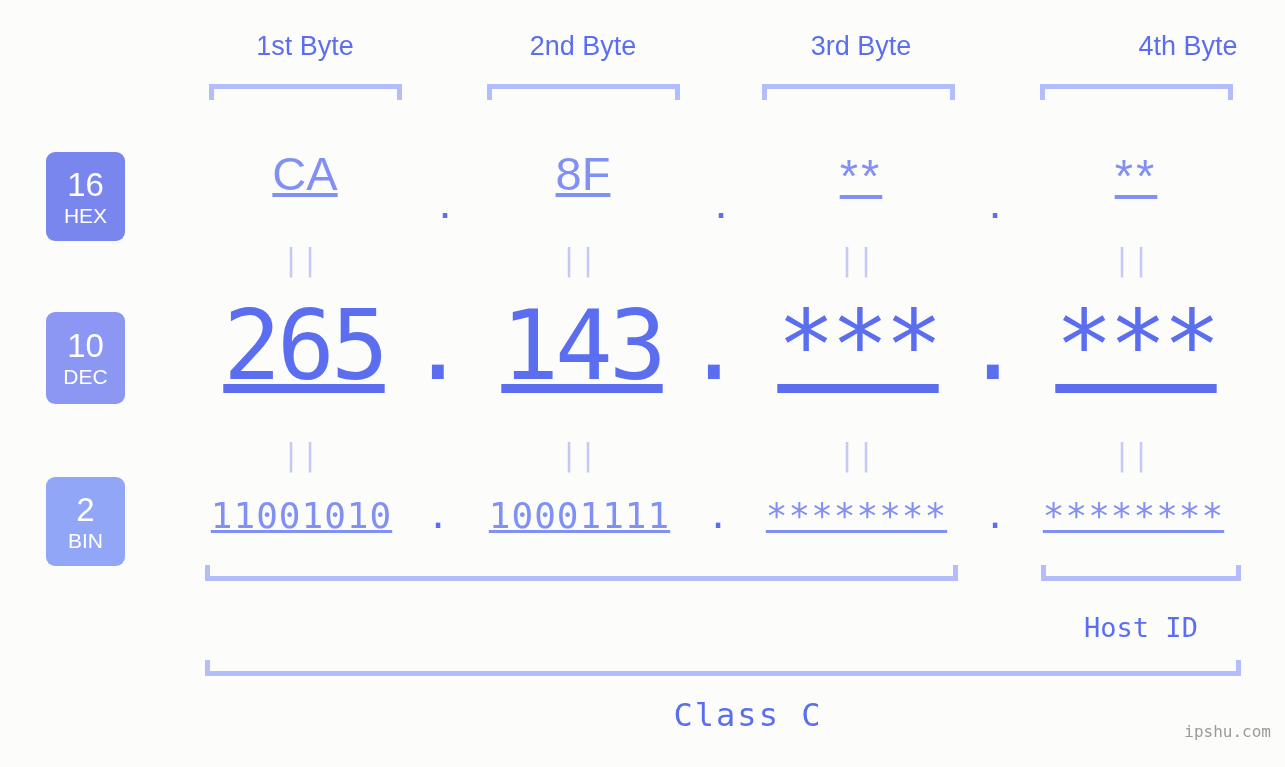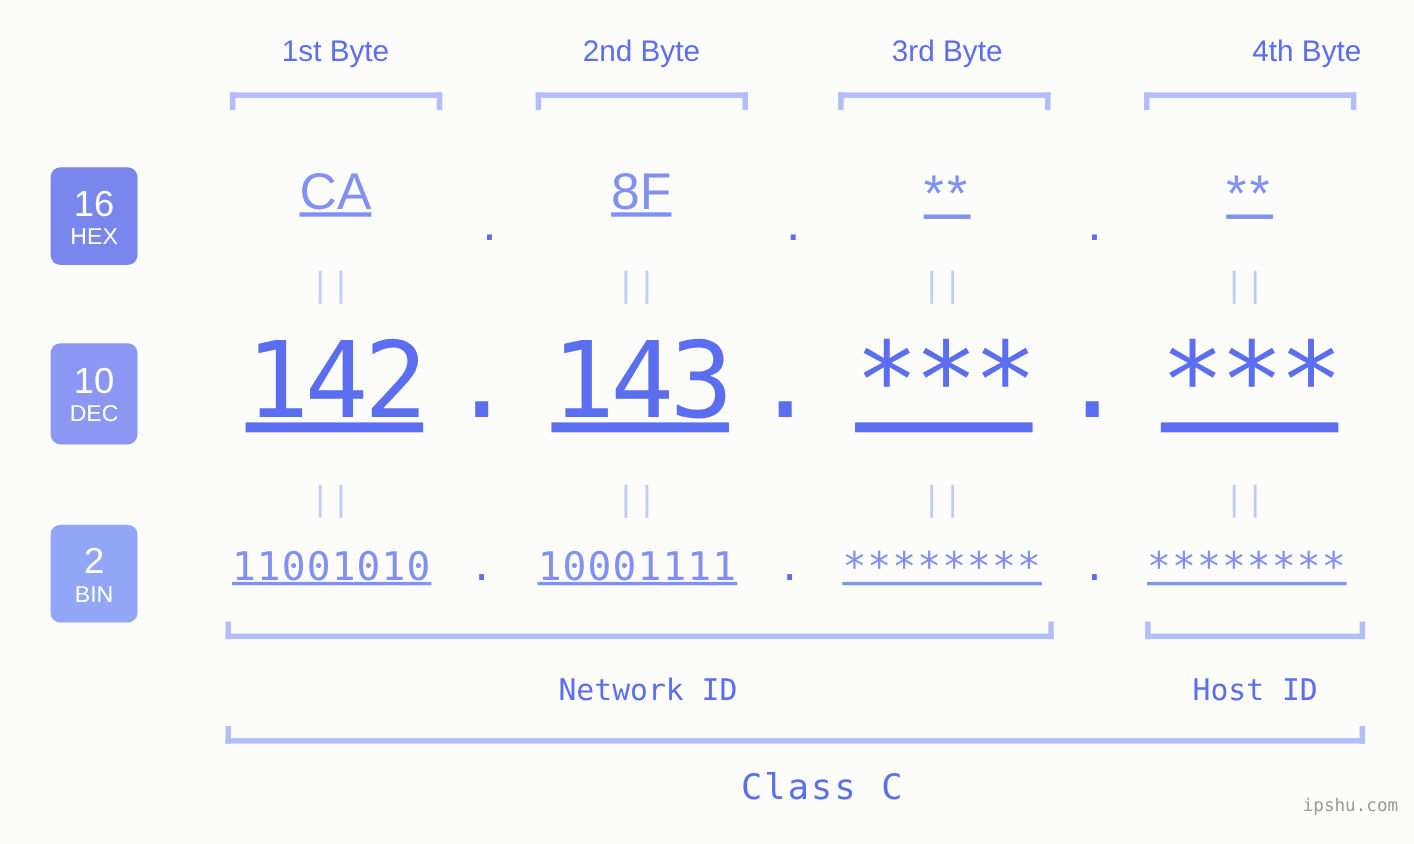--- a/index.html
+++ b/index.html
@@ -234,21 +234,21 @@
   <div class="dot hex-dot" style="left:681px; width:80px; text-align:center;">.</div>
   <div class="cell hex-star" style="left:761px; width:200px;">**</div>
   <div class="dot hex-dot" style="left:955px; width:80px; text-align:center;">.</div>
   <div class="cell hex-star" style="left:1036px; width:200px;">**</div>
 
   <div class="eq eq-row1" style="left:205px; width:192px;">||</div>
   <div class="eq eq-row1" style="left:483px; width:192px;">||</div>
   <div class="eq eq-row1" style="left:761px; width:192px;">||</div>
   <div class="eq eq-row1" style="left:1036px; width:192px;">||</div>
 
-  <div class="cell dec-val" style="left:196px; width:216px;">142</div>
+  <div class="cell dec-val" style="left:196px; width:216px;">265</div>
   <div class="dot dec-dot" style="left:398px; width:80px; text-align:center;">.</div>
   <div class="cell dec-val" style="left:474px; width:216px;">143</div>
   <div class="dot dec-dot" style="left:674px; width:80px; text-align:center;">.</div>
   <div class="cell dec-val" style="left:750px; width:216px;">***</div>
   <div class="dot dec-dot" style="left:953px; width:80px; text-align:center;">.</div>
   <div class="cell dec-val" style="left:1028px; width:216px;">***</div>
 
   <div class="eq eq-row2" style="left:205px; width:192px;">||</div>
   <div class="eq eq-row2" style="left:483px; width:192px;">||</div>
   <div class="eq eq-row2" style="left:761px; width:192px;">||</div>
@@ -258,21 +258,20 @@
   <div class="dot bin-dot" style="left:398px; width:80px; text-align:center;">.</div>
   <div class="cell bin-val" style="left:481px; width:197px;">10001111</div>
   <div class="dot bin-dot" style="left:678px; width:80px; text-align:center;">.</div>
   <div class="cell bin-val" style="left:758px; width:197px;">********</div>
   <div class="dot bin-dot" style="left:955px; width:80px; text-align:center;">.</div>
   <div class="cell bin-val" style="left:1035px; width:197px;">********</div>
 
   <div class="bot-bracket" style="left:205px; top:565px; width:753px;"></div>
   <div class="bot-bracket" style="left:1041px; top:565px; width:200px;"></div>
 
-  <div class="caption" style="left:481px; top:614px; width:216px;">Network ID</div>
   <div class="caption" style="left:1041px; top:614px; width:200px;">Host ID</div>
 
   <div class="bot-bracket" style="left:205px; top:660px; width:1036px;"></div>
   <div class="class-caption" style="left:638px; top:699px; width:220px;">Class C</div>
 
   <div id="watermark">ipshu.com</div>
 
 </div>
 
 </body></html>

